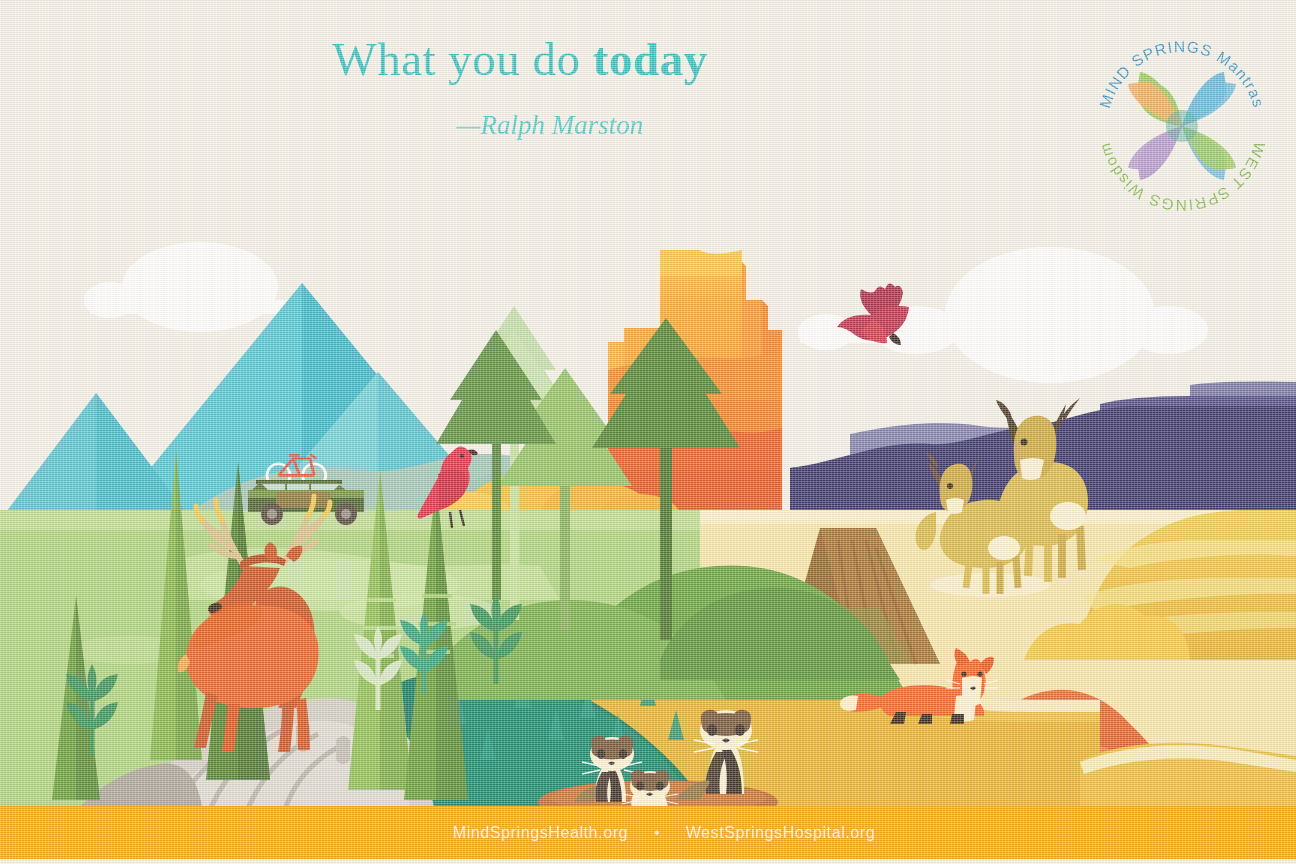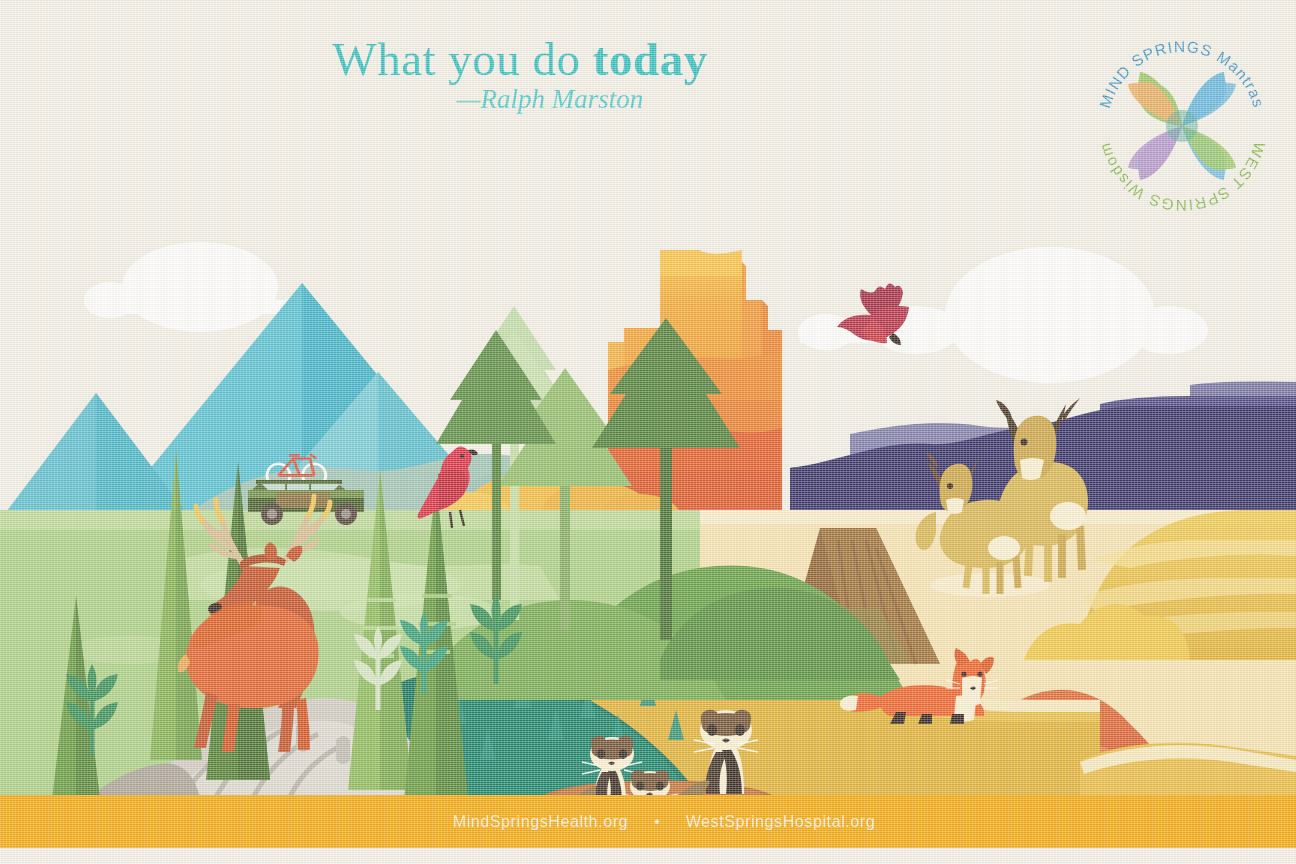--- a/index.html
+++ b/index.html
@@ -35,36 +35,37 @@
     color:#25BCBD;
     line-height:1.02;
     letter-spacing:.5px;
     white-space:nowrap;
   }
   .hl1 { font-size:47px; }
   .hl2 { font-size:62px; margin-top:8px; }
   .hl-b { font-weight:bold; }
   .hl-n { font-weight:normal; }
   .attrib {
+    margin-top:26px;
     color:#3FC6C6;
     font-style:italic;
     font-size:27px;
     font-family:"Liberation Serif", serif;
     padding-left:60px;
   }
 
   
   #logo {
     position:absolute; left:1092px; top:36px; width:180px; height:180px;
     z-index:45;
   }
 
   
   #footer {
-    position:absolute; left:0; bottom:16px; width:100%; height:53px;
+    position:absolute; left:0; bottom:5px; width:100%; height:53px;
     background:#F5A400; z-index:50;
     display:flex; align-items:center; justify-content:center;
     gap:26px;
     padding-left:32px;
   }
   #footer .fl {
     color:#FAF1DD; font-size:16px; letter-spacing:.6px;
     font-family:"Liberation Sans", sans-serif;
   }
   #footer .fdot { color:#FBE8C0; font-size:16px; }

